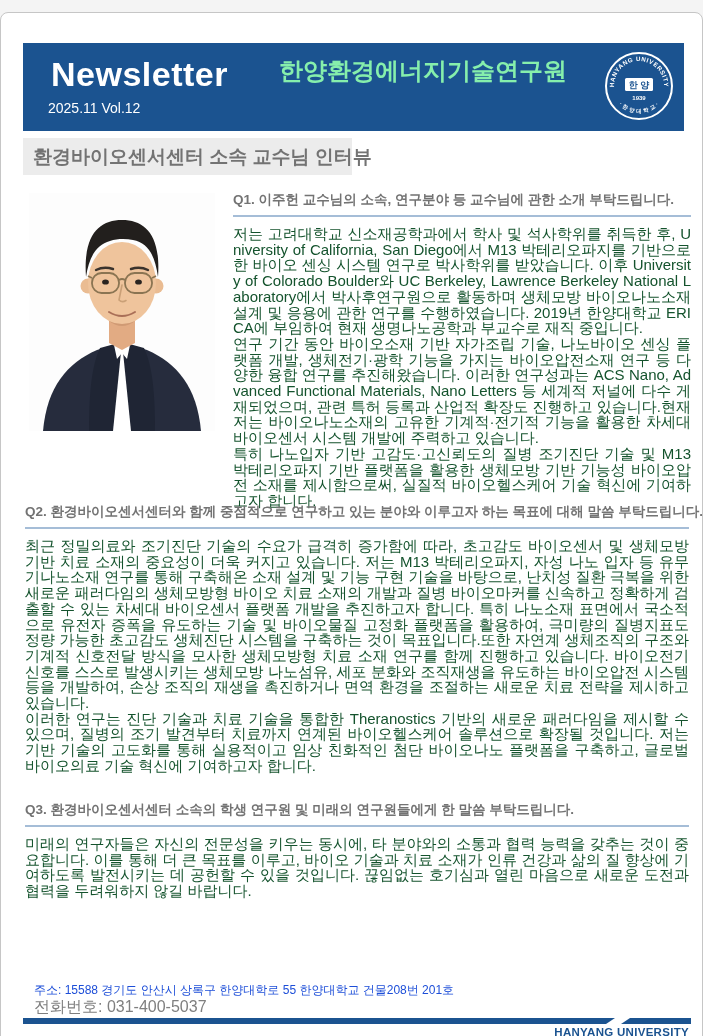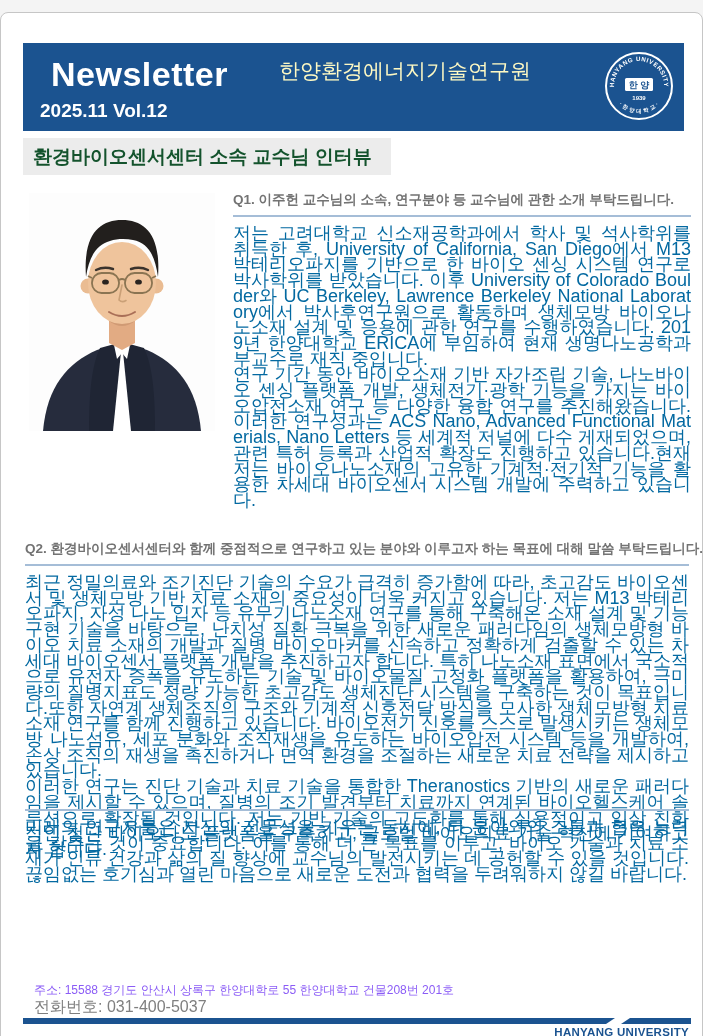--- a/index.html
+++ b/index.html
@@ -3,42 +3,42 @@
 <meta charset="utf-8">
 <style>
   html,body{margin:0;padding:0;background:#f4f4f4;font-family:"Liberation Sans",sans-serif;}
   .page{
     position:relative;width:703px;height:1036px;margin:12px auto;background:#ffffff;
     border:1px solid #c6c6c6;border-radius:8px;overflow:hidden;box-sizing:border-box;
   }
   
   .header-bar{position:absolute;left:22px;top:30px;width:661px;height:88px;background:#1B5390;}
   .hdr-newsletter{position:absolute;left:28px;top:12px;color:#fff;font-size:34px;font-weight:bold;letter-spacing:.5px;}
-  .hdr-vol{position:absolute;left:17px;top:57px;color:#fff;font-size:19px;font-weight:bold;}
-  .hdr-org{position:absolute;left:256px;top:13px;color:#fef9c3;font-size:21px;font-weight:normal;line-height:30px;white-space:nowrap;}
+  .hdr-vol{position:absolute;left:25px;top:57px;color:#fff;font-size:14px;font-weight:normal;}
+  .hdr-org{position:absolute;left:256px;top:13px;color:#86efac;font-size:24px;font-weight:bold;line-height:30px;white-space:nowrap;}
   .seal{position:absolute;left:580px;top:7px;width:72px;height:72px;}
   
   .section-bar{
-    position:absolute;left:22px;top:125px;width:368px;height:37px;background:#ECECEC;
-    color:#14532d;font-size:19px;font-weight:bold;line-height:37px;padding-left:10px;box-sizing:border-box;white-space:nowrap;
+    position:absolute;left:22px;top:125px;width:329px;height:37px;background:#ECECEC;
+    color:#737373;font-size:19px;font-weight:bold;line-height:37px;padding-left:10px;box-sizing:border-box;white-space:nowrap;
   }
   
   .photo-frame{position:absolute;left:28px;top:180px;width:186px;height:238px;background:#fdfdfd;}
   .q-block{position:absolute;}
   .q1-block{left:232px;top:179px;width:458px;}
-  .q2-block{left:24px;top:528px;width:664px;}
+  .q2-block{left:24px;top:491px;width:664px;}
   .q3-block{left:24px;top:789px;width:664px;}
   .q-title{margin:0;color:#737373;font-size:13.5px;font-weight:bold;line-height:16px;white-space:nowrap;}
   .q-rule{border:none;border-top:2px solid #A5BDD7;margin:7px 0 9px 0;}
   .q-body p{
-    margin:0;color:#0369a1;font-size:18px;line-height:15.7px;
+    margin:0;color:#14532d;font-size:15px;line-height:15.7px;
     text-align:justify;word-break:break-all;
   }
   
-  .footer-address{position:absolute;left:33px;top:970px;color:#8b5cf6;font-size:12px;line-height:15px;white-space:nowrap;}
+  .footer-address{position:absolute;left:33px;top:970px;color:#1d4ed8;font-size:12px;line-height:15px;white-space:nowrap;}
   .footer-phone{position:absolute;left:33px;top:986px;color:#7F7F7F;font-size:16px;line-height:15px;white-space:nowrap;}
   .footer-bar-long{
     position:absolute;left:22px;top:1005px;width:592px;height:6px;background:#1B5390;
     clip-path:polygon(0 0,100% 0,calc(100% - 9px) 100%,0 100%);
   }
   .footer-bar-short{
     position:absolute;left:620px;top:1005px;width:70px;height:6px;background:#1B5390;
     clip-path:polygon(9px 0,100% 0,100% 100%,0 100%);
   }
   .footer-brand{
@@ -113,36 +113,38 @@
 
     <path d="M80,119 Q93,127 106,119" stroke="#a96f57" stroke-width="2" fill="none" stroke-linecap="round"></path>
   </svg>
 
   <section class="q-block q1-block">
     <h3 class="q-title">Q1. 이주헌 교수님의 소속, 연구분야 등 교수님에 관한 소개 부탁드립니다.</h3>
     <hr class="q-rule">
     <div class="q-body">
       <p>저는 고려대학교 신소재공학과에서 학사 및 석사학위를 취득한 후, University of California, San Diego에서 M13 박테리오파지를 기반으로 한 바이오 센싱 시스템 연구로 박사학위를 받았습니다. 이후 University of Colorado Boulder와 UC Berkeley, Lawrence Berkeley National Laboratory에서 박사후연구원으로 활동하며 생체모방 바이오나노소재 설계 및 응용에 관한 연구를 수행하였습니다. 2019년 한양대학교 ERICA에 부임하여 현재 생명나노공학과 부교수로 재직 중입니다.</p>
       <p>연구 기간 동안 바이오소재 기반 자가조립 기술, 나노바이오 센싱 플랫폼 개발, 생체전기·광학 기능을 가지는 바이오압전소재 연구 등 다양한 융합 연구를 추진해왔습니다. 이러한 연구성과는 ACS Nano, Advanced Functional Materials, Nano Letters 등 세계적 저널에 다수 게재되었으며, 관련 특허 등록과 산업적 확장도 진행하고 있습니다.현재 저는 바이오나노소재의 고유한 기계적·전기적 기능을 활용한 차세대 바이오센서 시스템 개발에 주력하고 있습니다.</p>
+      <p>특히 나노입자 기반 고감도·고신뢰도의 질병 조기진단 기술 및 M13 박테리오파지 기반 플랫폼을 활용한 생체모방 기반 기능성 바이오압전 소재를 제시함으로써, 실질적 바이오헬스케어 기술 혁신에 기여하고자 합니다.</p>
     </div>
   </section>
 
   <section class="q-block q2-block">
     <h3 class="q-title">Q2. 환경바이오센서센터와  함께 중점적으로  연구하고 있는 분야와 이루고자 하는 목표에 대해 말씀 부탁드립니다.</h3>
     <hr class="q-rule">
     <div class="q-body">
       <p>최근 정밀의료와 조기진단 기술의 수요가 급격히 증가함에 따라, 초고감도 바이오센서 및 생체모방 기반 치료 소재의 중요성이 더욱 커지고 있습니다. 저는 M13 박테리오파지, 자성 나노 입자 등 유무기나노소재 연구를 통해 구축해온 소재 설계 및 기능 구현 기술을 바탕으로, 난치성 질환 극복을 위한 새로운 패러다임의 생체모방형 바이오 치료 소재의 개발과 질병 바이오마커를 신속하고 정확하게 검출할 수 있는 차세대 바이오센서 플랫폼 개발을 추진하고자 합니다. 특히 나노소재 표면에서 국소적으로 유전자 증폭을 유도하는 기술 및 바이오물질 고정화 플랫폼을 활용하여, 극미량의 질병지표도 정량 가능한 초고감도 생체진단 시스템을 구축하는 것이 목표입니다.또한 자연계 생체조직의 구조와 기계적 신호전달 방식을 모사한 생체모방형 치료 소재 연구를 함께 진행하고 있습니다. 바이오전기 신호를 스스로 발생시키는 생체모방 나노섬유, 세포 분화와 조직재생을 유도하는 바이오압전 시스템 등을 개발하여, 손상 조직의 재생을 촉진하거나 면역 환경을 조절하는 새로운 치료 전략을 제시하고 있습니다.</p>
       <p>이러한 연구는 진단 기술과 치료 기술을 통합한 Theranostics 기반의 새로운 패러다임을 제시할 수 있으며, 질병의 조기 발견부터 치료까지 연계된 바이오헬스케어 솔루션으로 확장될 것입니다. 저는 기반 기술의 고도화를 통해 실용적이고 임상 친화적인 첨단 바이오나노 플랫폼을 구축하고, 글로벌 바이오의료 기술 혁신에 기여하고자 합니다.</p>
     </div>
   </section>
 
   <section class="q-block q3-block">
+    <h3 class="q-title">Q3. 환경바이오센서센터  소속의 학생 연구원 및 미래의 연구원들에게 한 말씀 부탁드립니다.</h3>
     <hr class="q-rule">
     <div class="q-body">
-      <p>미래의 연구자들은 자신의 전문성을 키우는 동시에, 타 분야와의 소통과 협력 능력을 갖추는 것이 중요합니다. 이를 통해 더 큰 목표를 이루고, 바이오 기술과 치료 소재가 인류 건강과 삶의 질 향상에 교수님의 발전시키는 데 공헌할 수 있을 것입니다. 끊임없는 호기심과 열린 마음으로 새로운 도전과 협력을 두려워하지 않길 바랍니다.</p>
+      <p>미래의 연구자들은 자신의 전문성을 키우는 동시에, 타 분야와의 소통과 협력 능력을 갖추는 것이 중요합니다. 이를 통해 더 큰 목표를 이루고, 바이오 기술과 치료 소재가 인류 건강과 삶의 질 향상에 기여하도록 발전시키는 데 공헌할 수 있을 것입니다. 끊임없는 호기심과 열린 마음으로 새로운 도전과 협력을 두려워하지 않길 바랍니다.</p>
     </div>
   </section>
 
   <div class="footer-address">주소: 15588 경기도 안산시 상록구 한양대학로 55 한양대학교 건물208번 201호</div>
   <div class="footer-phone">전화번호: 031-400-5037</div>
   <div class="footer-bar-long"></div>
   <div class="footer-bar-short"></div>
   <div class="footer-brand">HANYANG UNIVERSITY</div>
 
 </div>

